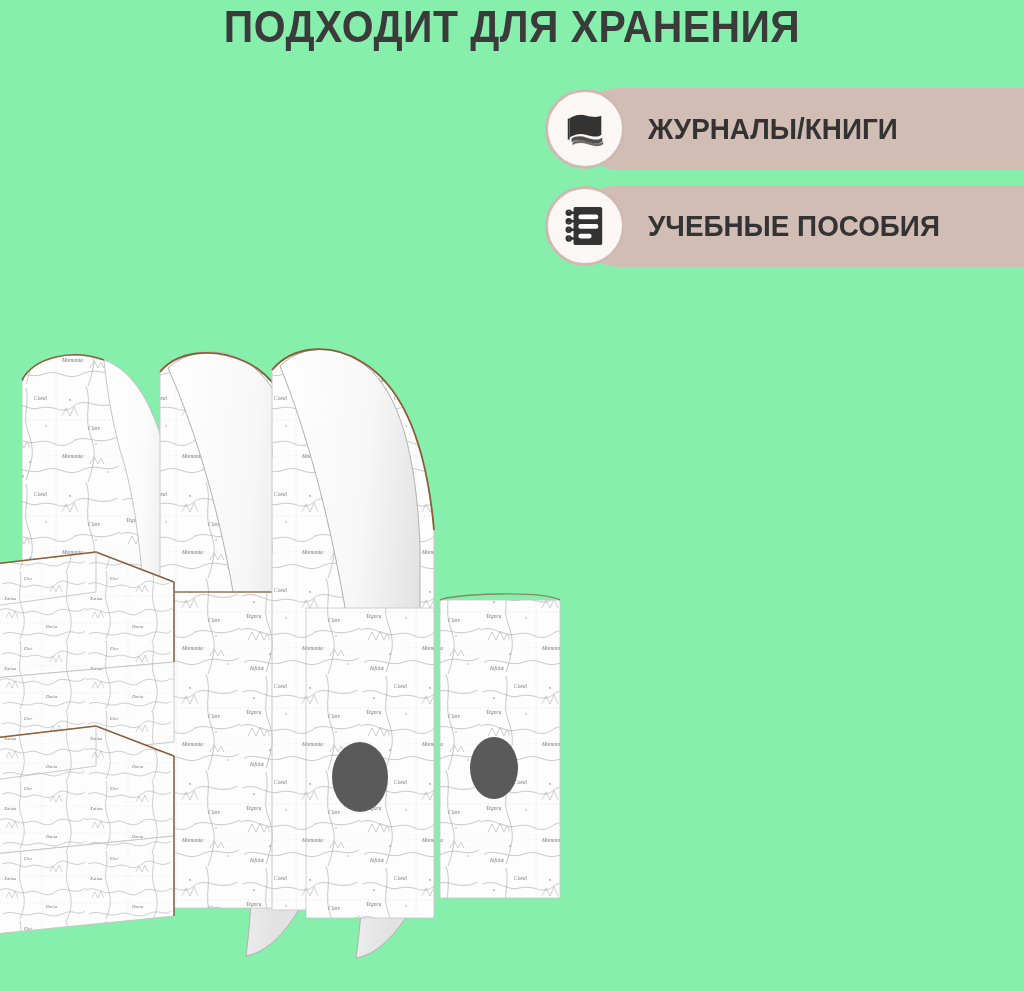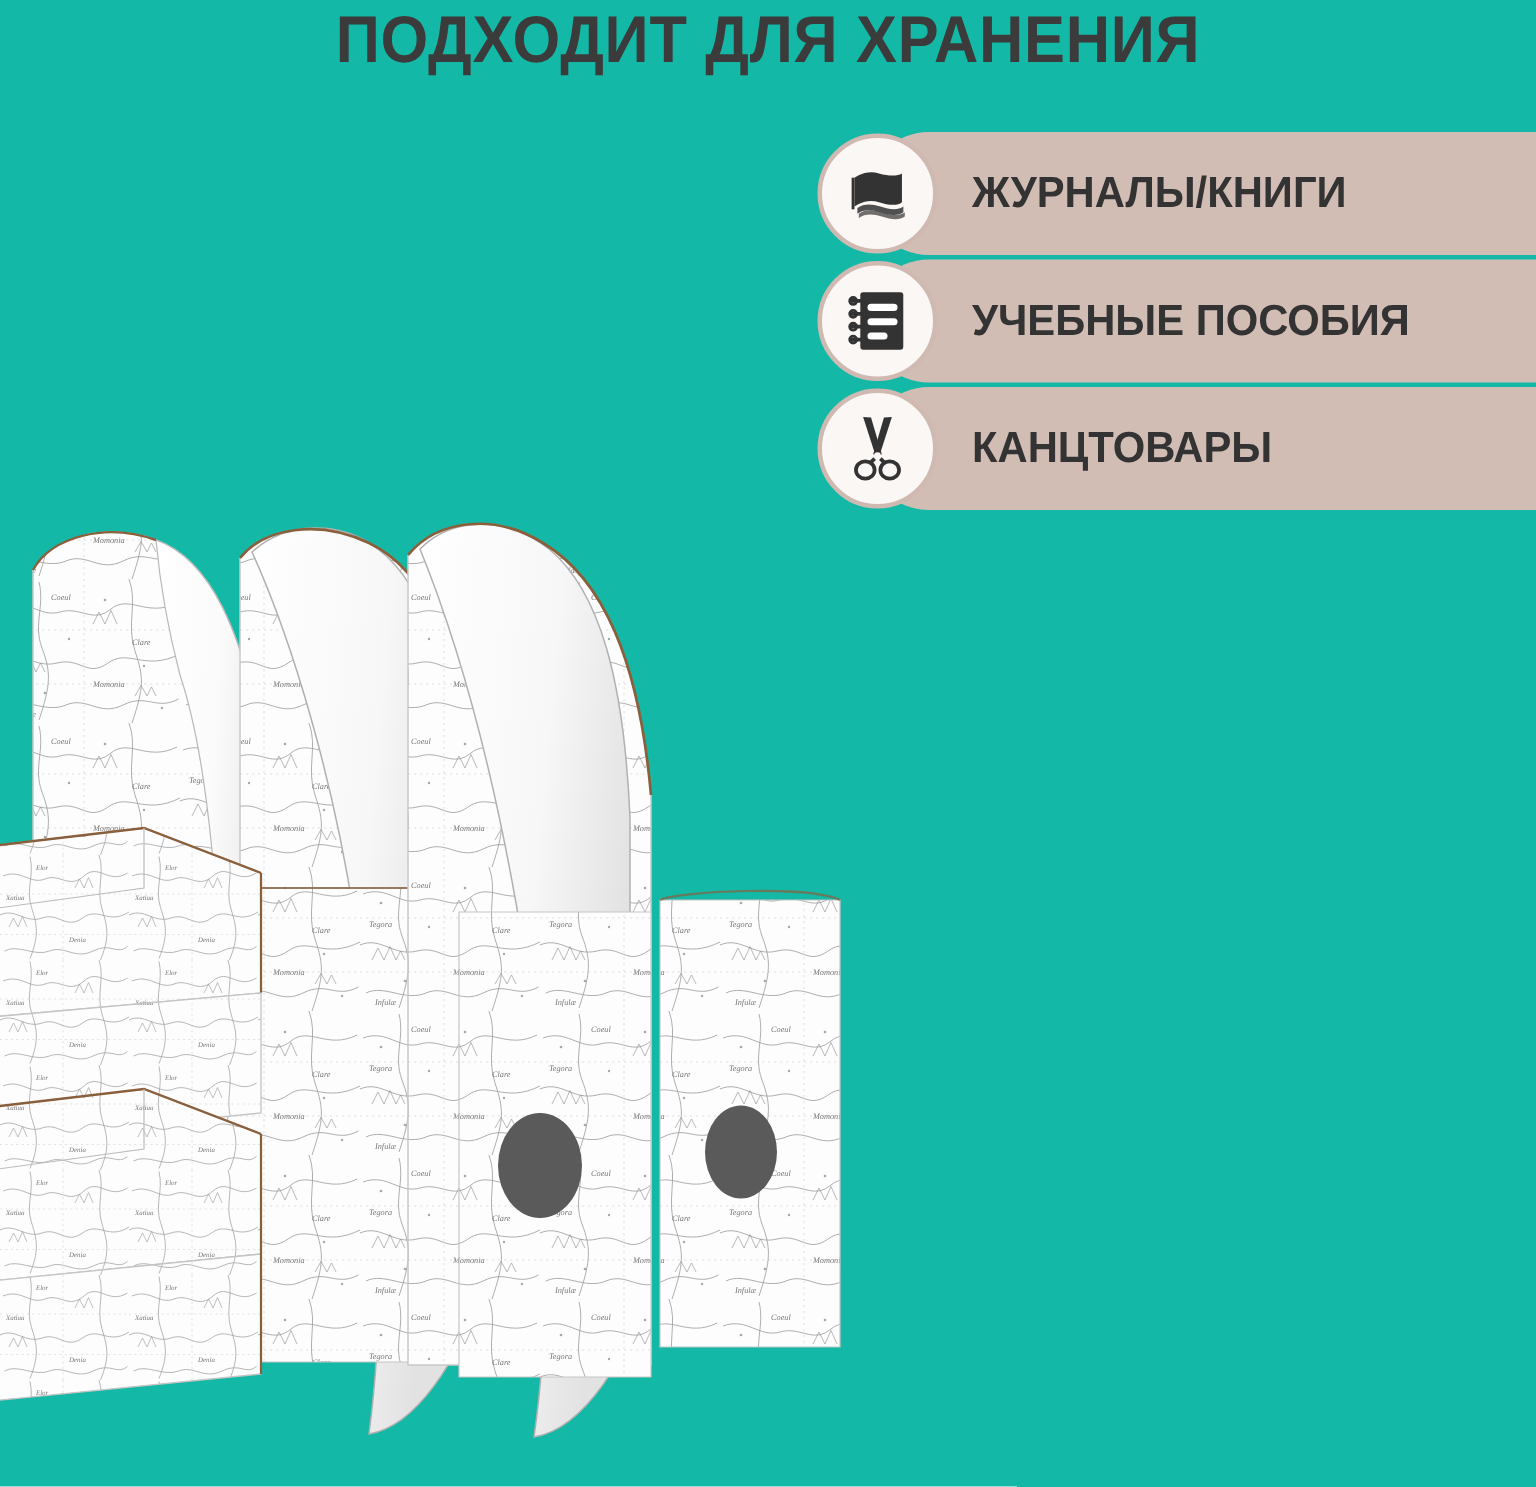--- a/index.html
+++ b/index.html
@@ -4,21 +4,21 @@
 <style>
   html, body {
     margin: 0;
     padding: 0;
     background: #ffffff;
   }
   #page {
     position: relative;
     width: 1024px;
     height: 991px;
-    background: #14b8a6;
+    background: #86efac;
     overflow: hidden;
     font-family: "Liberation Sans", sans-serif;
   }
 
   
   #title {
     position: absolute;
     left: 0;
     top: 2px;
     width: 1024px;
@@ -36,21 +36,21 @@
   
   #features {
     position: absolute;
     left: 545px;
     top: 88px;
     width: 479px;
   }
   .pill-row {
     position: relative;
     height: 82px;
-    margin-bottom: 3px;
+    margin-bottom: 15px;
   }
   .pill-bg {
     position: absolute;
     left: 33px;
     top: 0;
     right: 0;
     height: 82px;
     background: #d2bdb5;
     border-radius: 41px 0 0 41px;
   }
@@ -310,39 +310,18 @@
                   <circle cx="5" cy="37" r="2.4"></circle>
               </g>
             </g>
           </svg>
         </span>
       </div>
       <div class="pill-label">УЧЕБНЫЕ ПОСОБИЯ</div>
     </div>
 
 
-    <div class="pill-row">
-      <div class="pill-bg"></div>
-      <div class="badge">
-        <span>
-          <svg width="44" height="46" viewBox="0 0 44 48" xmlns="http://www.w3.org/2000/svg">
-            <g fill="#333333">
-              <path d="M12 2 L17.5 2.5 L25 28 L21 30 Z"></path>
-              <path d="M32 2 L26.5 2.5 L19 28 L23 30 Z"></path>
-              <circle cx="22" cy="29" r="2.4" fill="#fbf7f5"></circle>
-              <g fill="none" stroke="#333333" stroke-width="2.6">
-                <ellipse cx="13.5" cy="39" rx="6.5" ry="6"></ellipse>
-                <ellipse cx="30.5" cy="39" rx="6.5" ry="6"></ellipse>
-                <path d="M20 31 L17 34"></path>
-                <path d="M24 31 L27 34"></path>
-              </g>
-            </g>
-          </svg>
-        </span>
-      </div>
-      <div class="pill-label">КАНЦТОВАРЫ</div>
-    </div>
 
 
 
   </div>
 
 </div>
 
 </body></html>

